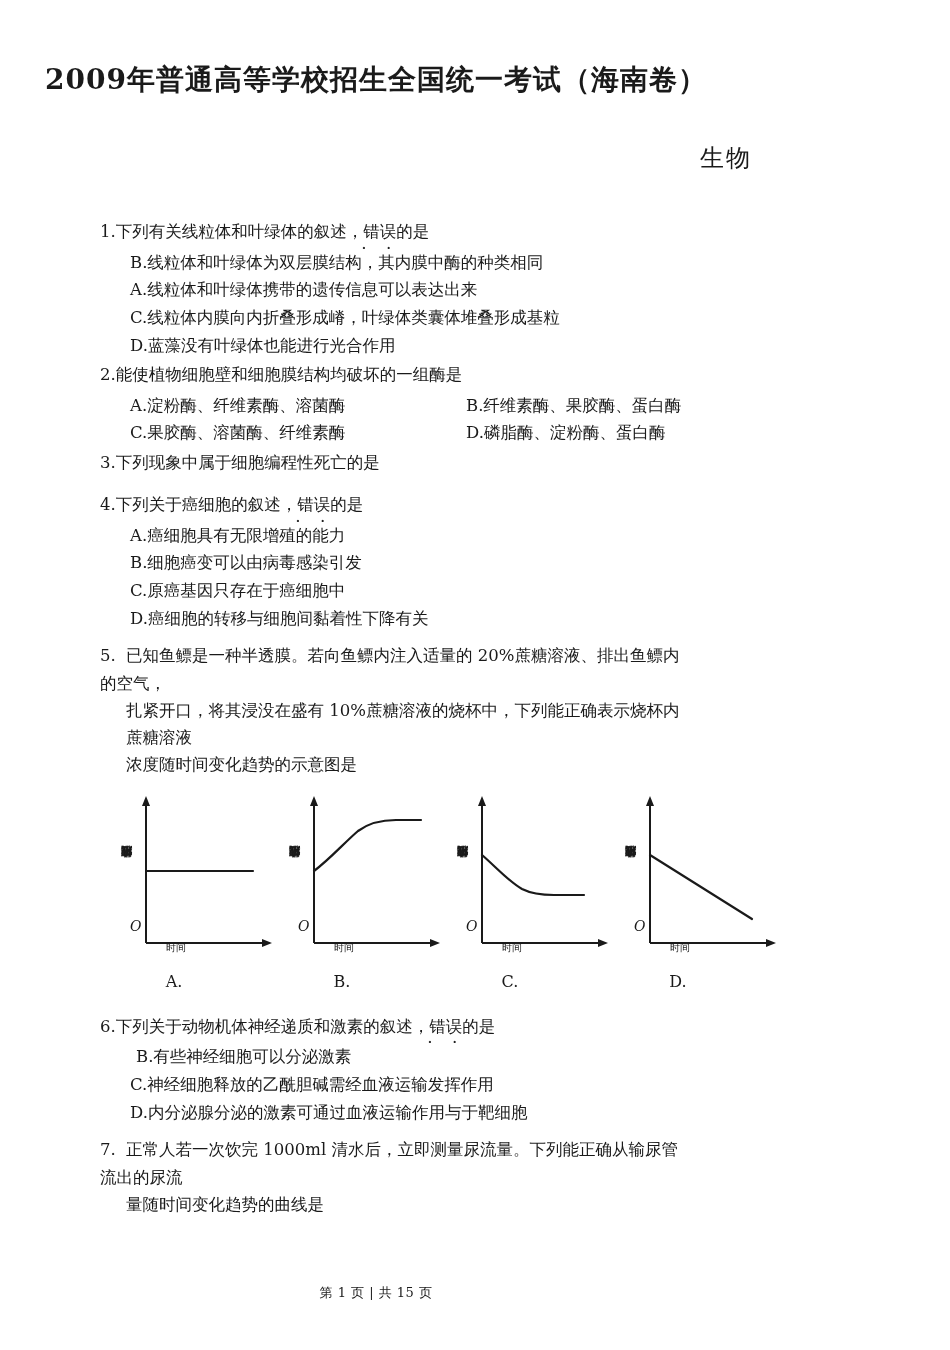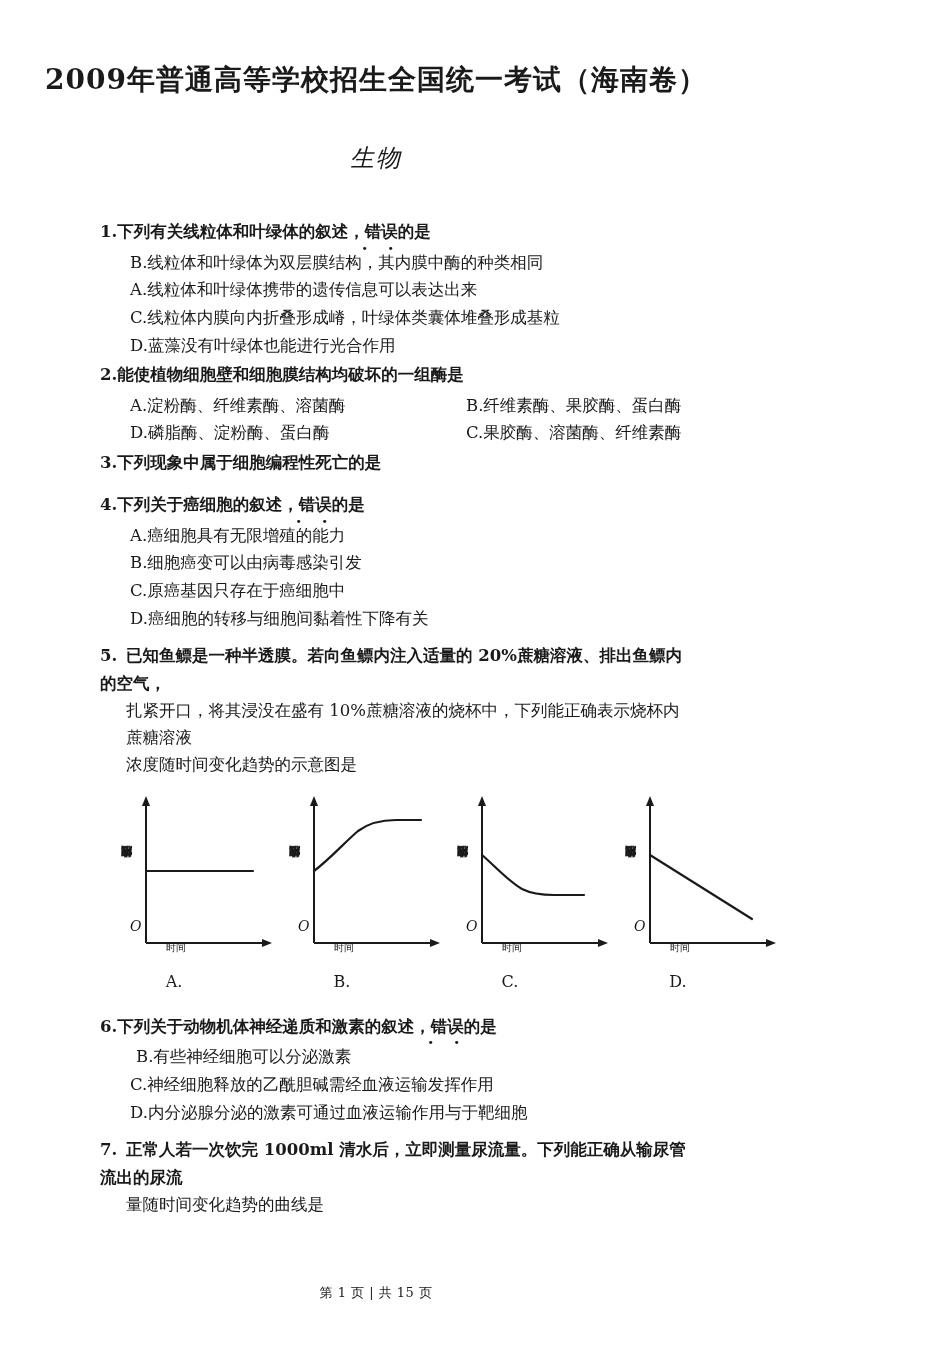--- a/index.html
+++ b/index.html
@@ -27,43 +27,41 @@
   .doc-title {
     text-align: center;
     font-size: 28px;
     font-weight: bold;
     letter-spacing: 1px;
     margin: 0;
     padding-top: 62px;
     line-height: 1.3;
   }
   .doc-subtitle {
-    text-align: center;
+    text-align: right;
     font-size: 24px;
     font-weight: normal;
     margin: 0;
     padding-top: 44px;
     letter-spacing: 2px;
-    font-style: italic;
   }
 
   
   .content {
     padding: 0 66px 0 100px;
     margin-top: 44px;
     font-size: 16.5px;
     line-height: 1.65;
   }
   .question {
     margin-bottom: 2px;
   }
   .q-stem {
     display: block;
     white-space: nowrap;
-    font-weight: bold;
   }
   .q-stem.wrap {
     white-space: normal;
   }
   .q-num {
     display: inline-block;
   }
   .q-num.pad {
     min-width: 26px;
   }
@@ -208,22 +206,22 @@
     </div>
 
     <div class="question">
       <span class="q-stem"><span class="q-num">2.</span><span>能使植物细胞壁和细胞膜结构均破坏的一组酶是</span></span>
       <div class="options">
         <div class="opt-row">
           <span class="opt-cell">A.淀粉酶、纤维素酶、溶菌酶</span>
           <span class="opt-cell">B.纤维素酶、果胶酶、蛋白酶</span>
         </div>
         <div class="opt-row">
+          <span class="opt-cell">C.果胶酶、溶菌酶、纤维素酶</span>
           <span class="opt-cell">D.磷脂酶、淀粉酶、蛋白酶</span>
-          <span class="opt-cell">C.果胶酶、溶菌酶、纤维素酶</span>
         </div>
       </div>
     </div>
 
     <div class="question">
       <span class="q-stem"><span class="q-num">3.</span><span>下列现象中属于细胞编程性死亡的是</span></span>
     </div>
 
     <div class="gap-md"></div>
 

